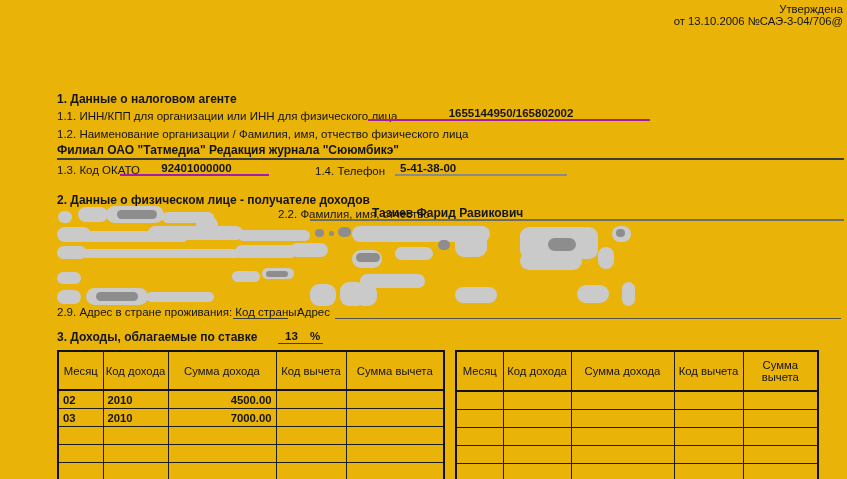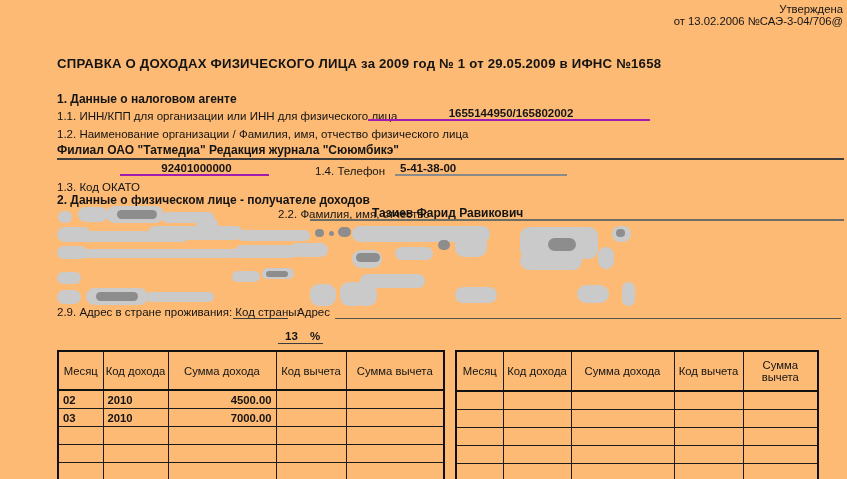--- a/index.html
+++ b/index.html
@@ -1,17 +1,17 @@
 <!DOCTYPE html>
 <html><head>
 <meta charset="utf-8">
 <style>
   html,body{margin:0;padding:0;background:#e8e8e8;}
   .page{
-    position:relative;width:847px;height:479px;background:#fdba74;overflow:hidden;
+    position:relative;width:847px;height:479px;background:#eab308;overflow:hidden;
     font-family:"Liberation Sans","DejaVu Sans",sans-serif;color:#141414;font-size:11.5px;
   }
   .abs{position:absolute;white-space:nowrap;}
   .b{font-weight:bold;}
   .right{text-align:right;}
   .title{font-size:13.2px;font-weight:bold;letter-spacing:.2px;}
   .heading{font-weight:bold;font-size:12px;}
   .uline{border-bottom:2px solid #a21caf;text-align:center;}
   .rule{position:absolute;height:0;}
   .approval{line-height:12.4px;font-size:11.3px;}
@@ -38,50 +38,50 @@
   .blob.light{background:#cacaca;}
   .blob.dark{background:#8d8d8d;}
 </style>
 </head>
 <body>
 
 <div class="page" id="page">
 
   <div class="abs approval right" style="top:3px;right:4px;">
     <div>Утверждена</div>
-    <div>от 13.02.2006 №САЭ-3-04/706@</div>
+    <div>от 13.10.2006 №САЭ-3-04/706@</div>
   </div>
 
-  <div class="abs title" style="left:57px;top:56px;">СПРАВКА О ДОХОДАХ ФИЗИЧЕСКОГО ЛИЦА за 2009 год № 1 от 29.05.2009 в ИФНС №1658</div>
 
   <div class="abs heading" style="left:57px;top:92px;">1. Данные о налоговом агенте</div>
 
   <div class="abs" style="left:57px;top:110px;">1.1. ИНН/КПП для организации или ИНН для физического лица</div>
   <div class="abs val uline" style="left:368px;top:107px;width:278px;padding-left:4px;">1655144950/165802002</div>
 
   <div class="abs" style="left:57px;top:128px;">1.2. Наименование организации / Фамилия, имя, отчество физического лица</div>
   <div class="abs val" style="left:57px;top:143px;font-size:12px;">Филиал ОАО "Татмедиа" Редакция журнала "Сююмбикэ"</div>
   <div class="rule" style="left:57px;top:158px;width:787px;border-bottom:2px solid #3c3c3c;"></div>
 
-  <div class="abs" style="left:57px;top:181px;">1.3. Код ОКАТО</div>
+  <div class="abs" style="left:57px;top:164px;">1.3. Код ОКАТО</div>
   <div class="abs val uline" style="left:120px;top:162px;width:145px;padding-left:4px;">92401000000</div>
   <div class="abs" style="left:315px;top:165px;">1.4. Телефон</div>
   <div class="abs val" style="left:395px;top:162px;width:167px;padding-left:5px;border-bottom:2px solid #8a8a8a;">5-41-38-00</div>
 
   <div class="abs heading" style="left:57px;top:193px;">2. Данные о физическом лице - получателе доходов</div>
 
   <div class="abs" style="left:278px;top:208px;">2.2. Фамилия, имя, отчество</div>
   <div class="abs val" style="left:372px;top:206px;font-size:12px;">Тазиев Фарид Равикович</div>
   <div class="rule" style="left:310px;top:219px;width:534px;border-bottom:2.5px solid #6e6e64;"></div>
 
   <div class="abs" style="left:57px;top:306px;">2.9. Адрес в стране проживания: Код страны:</div>
   <div class="rule" style="left:233px;top:318px;width:55px;border-bottom:1.6px solid #3c3c3c;"></div>
   <div class="abs" style="left:297px;top:306px;">Адрес</div>
   <div class="rule" style="left:335px;top:318px;width:506px;border-bottom:1.6px solid #55554d;"></div>
 
+  <div class="abs heading" style="left:57px;top:330px;">3. Доходы, облагаемые по ставке</div>
   <div class="abs b" style="left:285px;top:330px;">13</div>
   <div class="rule" style="left:278px;top:343px;width:45px;border-bottom:1.8px solid #3c3c3c;"></div>
   <div class="abs b" style="left:310px;top:330px;">%</div>
 
   <table class="income" style="left:57px;top:350px;width:388px;">
     <colgroup>
         <col style="width:45px">
         <col style="width:65px">
         <col style="width:108px">
         <col style="width:70px">

